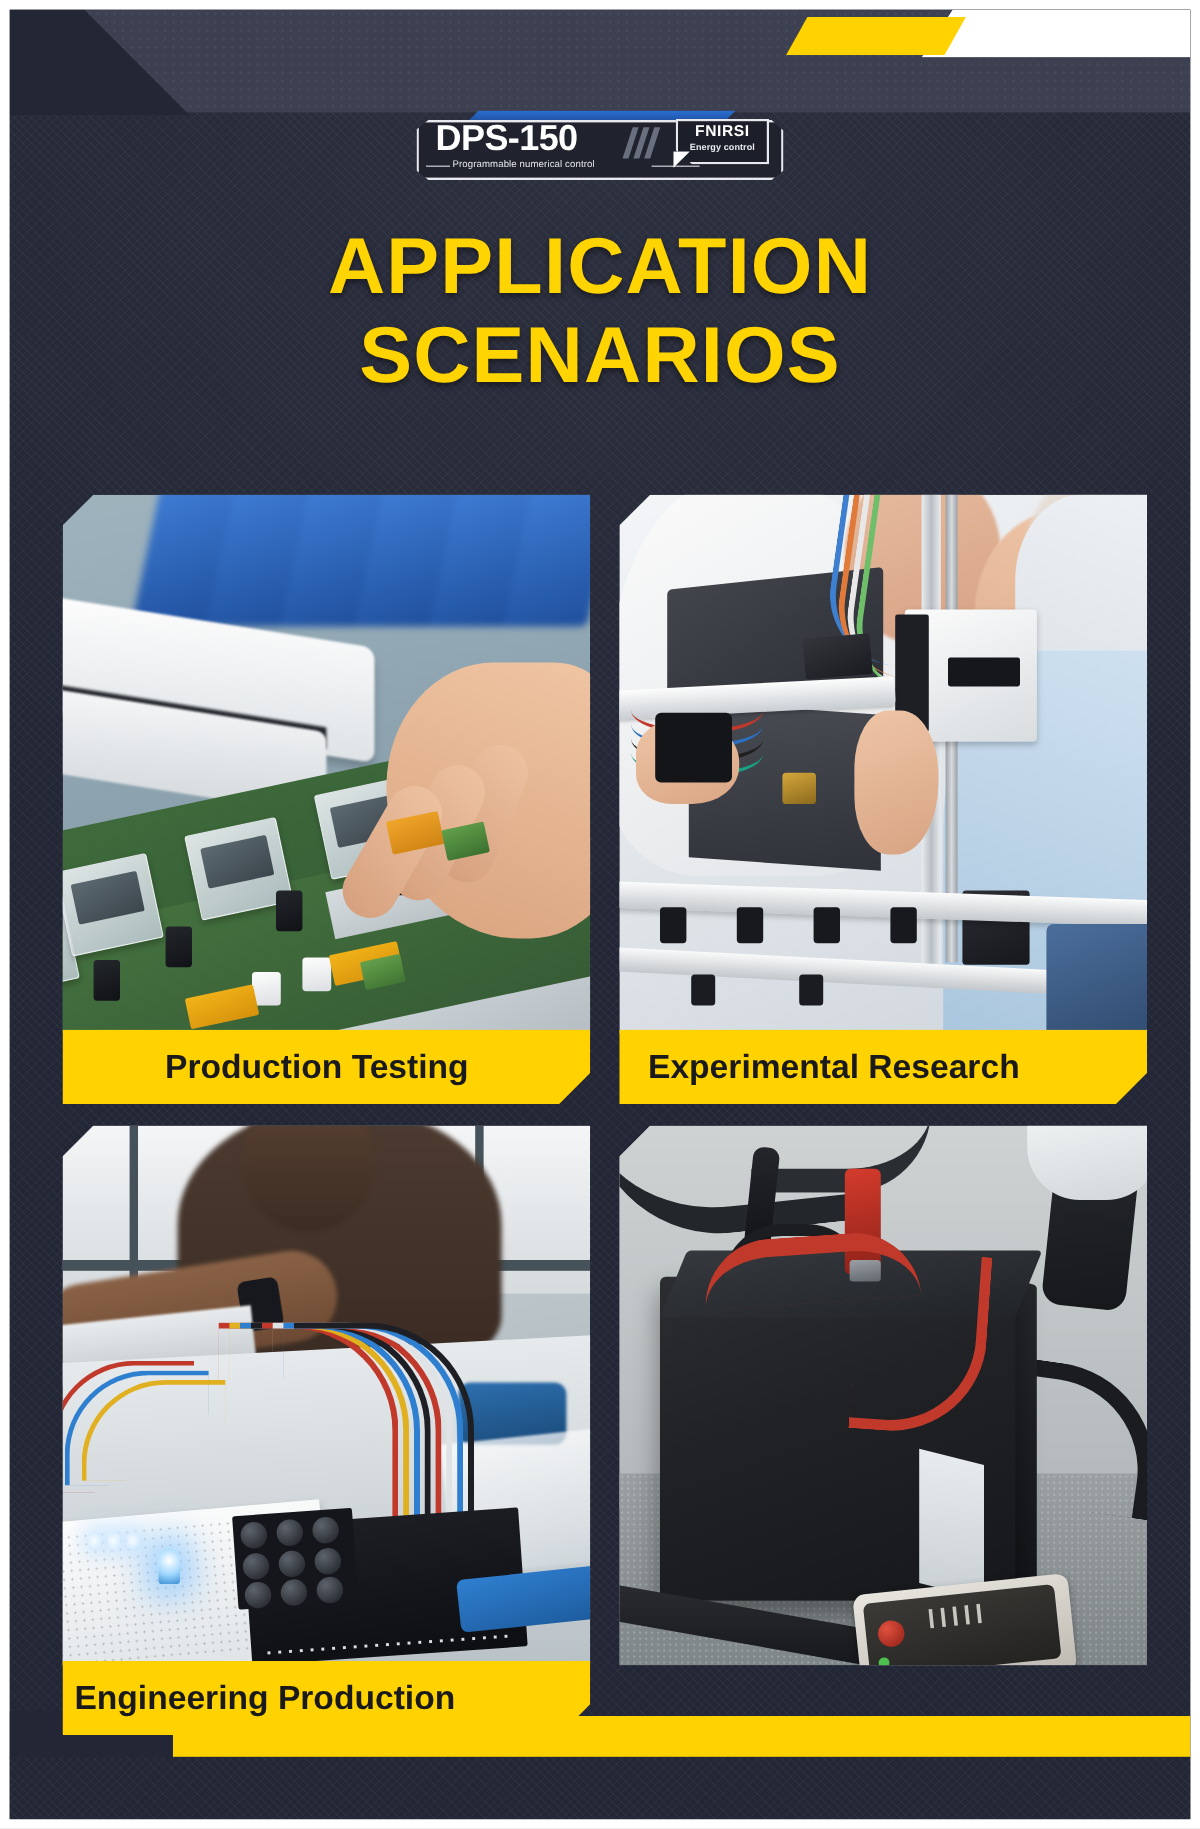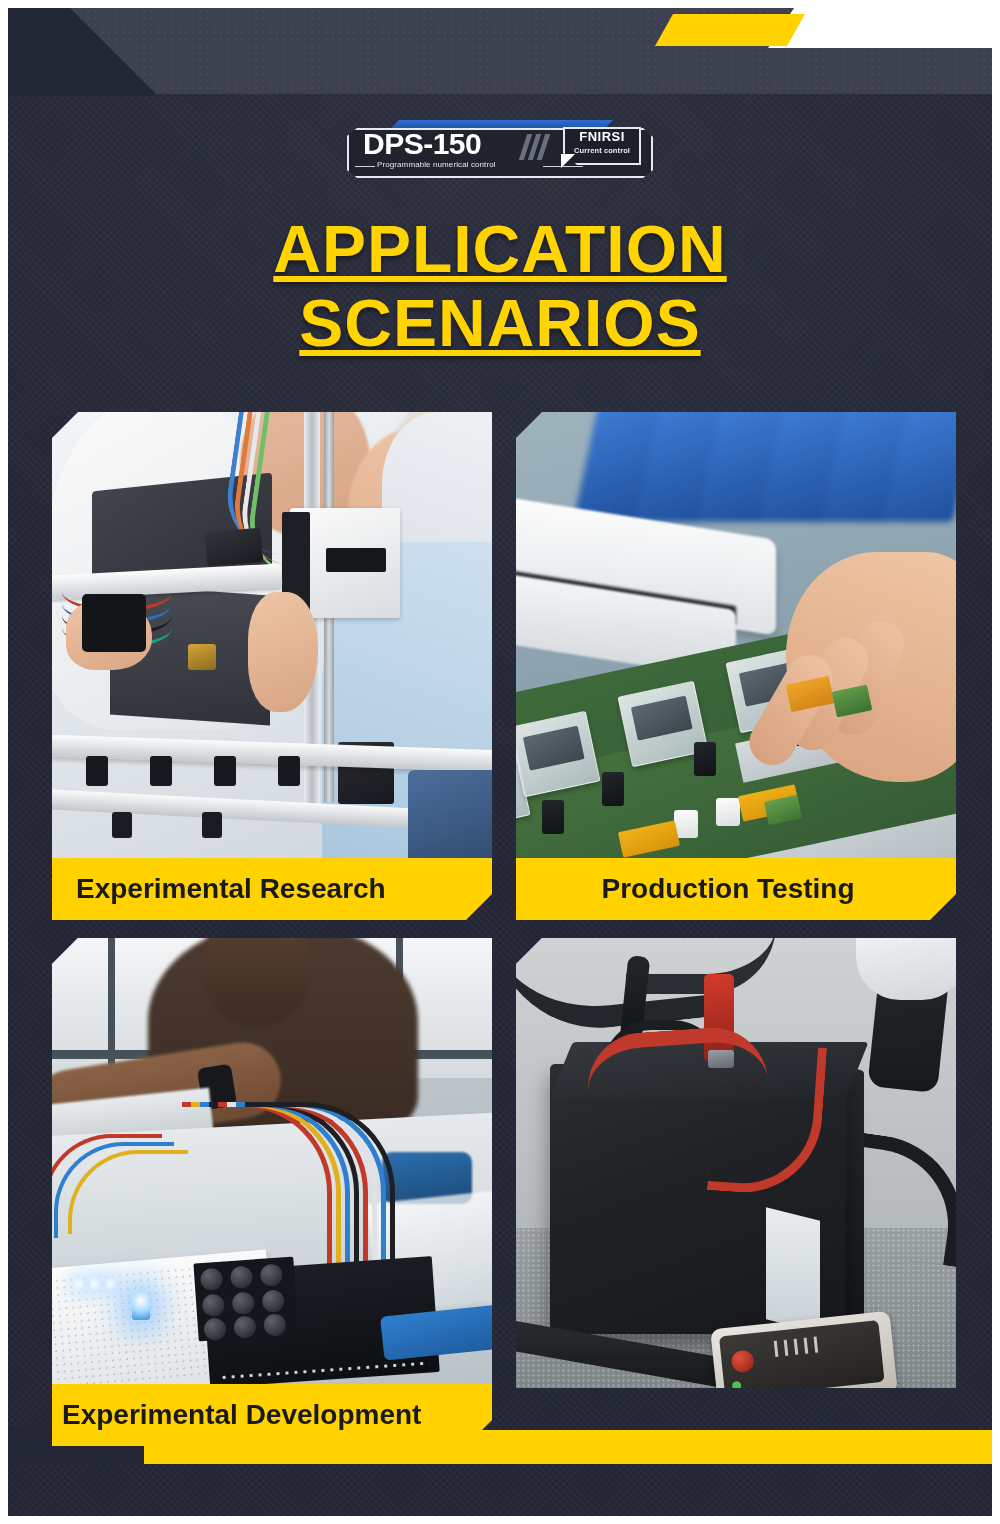--- a/index.html
+++ b/index.html
@@ -105,21 +105,21 @@
   
   .header{
     position:absolute; top:0; left:0; width:984px;
     z-index:6;
     text-align:center;
   }
 
   
   .badge-wrap{
     position:relative;
-    margin:112px auto 0;
+    margin:84px auto 0;
     width:306px; height:62px;
   }
   .badge-top-blue{
     position:absolute; top:0px; left:42px;
     width:224px; height:10px;
     background:linear-gradient(180deg,#2a6fd4,#1f4f9e);
     clip-path:polygon(10px 0, 224px 0, 214px 10px, 0 10px);
   }
   .badge-box{
     position:absolute; top:8px; left:0;
@@ -202,21 +202,21 @@
   
   .title{
     margin-top:30px;
     font-size:66px;
     font-weight:bold;
     line-height:74px;
     color:#ffd400;
     letter-spacing:1px;
     text-shadow:0 3px 5px rgba(0,0,0,.45);
   }
-  .title .line{ display:block;text-decoration:underline; }
+  .title .line{ display:block; }
 
   
   .grid{
     position:absolute;
     top:404px; left:44px;
     width:904px;
     display:grid;
     grid-template-columns:440px 440px;
     grid-template-rows:auto auto;
     column-gap:24px;
@@ -890,84 +890,31 @@
         <div class="badge-sub-rule-l"></div>
         <div class="badge-sub">Programmable numerical control</div>
         <div class="badge-sub-rule-r"></div>
         <div class="badge-slashes">
             <i></i>
             <i></i>
             <i></i>
           </div>
         <div class="badge-brand-box"></div>
         <div class="badge-brand">FNIRSI</div>
-        <div class="badge-brand-sub">Current control</div>
+        <div class="badge-brand-sub">Energy control</div>
         <div class="badge-brand-notch"></div>
       </div>
 
       <h1 class="title">
         <span class="line">APPLICATION</span>
         <span class="line">SCENARIOS</span>
       </h1>
     </div>
 
     <div class="grid">
-
-      <div class="card">
-        <div class="photo">
-          <div class="scene p1">
-            <div class="man"></div>
-            <div class="face"></div>
-            <div class="woman-head"></div>
-            <div class="woman-hair"></div>
-            <div class="shirt2"></div>
-            <div class="shirt"></div>
-            <div class="plate"></div>
-            <div class="plate2"></div>
-            <div class="rib"></div>
-              <div class="rib2"></div>
-              <div class="rib3"></div>
-              <div class="rib4"></div>
-            <div class="col"></div>
-              <div class="col2"></div>
-            <div class="carriage"></div>
-              <div class="blkblock"></div>
-              <div class="blkblock2"></div>
-            <div class="rail"></div>
-            <div class="motor2"></div>
-            <div class="brass"></div>
-            <div class="wbundle">
-                <i></i>
-                <i></i>
-                <i></i>
-                <i></i>
-              </div>
-            <div class="hand"></div>
-            <div class="conn"></div>
-            <div class="hand2"></div>
-            <div class="motor"></div>
-            <div class="rail2"></div>
-            <div class="feet">
-                <i></i>
-                <i></i>
-                <i></i>
-                <i></i>
-              </div>
-            <div class="rail3"></div>
-            <div class="feet2">
-                <i></i>
-                <i></i>
-              </div>
-            <div class="cup"></div>
-          </div>
-        </div>
-        <div class="caption cap-left">
-          <span>Experimental Research</span>
-        </div>
-      </div>
 
       <div class="card">
         <div class="photo">
           <div class="scene p2">
             <div class="bluebins">
                 <i></i>
                 <i></i>
                 <i></i>
                 <i></i>
                 <i></i>
@@ -1007,20 +954,73 @@
             <div class="greenpart"></div>
           </div>
         </div>
         <div class="caption cap-center">
           <span>Production Testing</span>
         </div>
       </div>
 
       <div class="card">
         <div class="photo">
+          <div class="scene p1">
+            <div class="man"></div>
+            <div class="face"></div>
+            <div class="woman-head"></div>
+            <div class="woman-hair"></div>
+            <div class="shirt2"></div>
+            <div class="shirt"></div>
+            <div class="plate"></div>
+            <div class="plate2"></div>
+            <div class="rib"></div>
+              <div class="rib2"></div>
+              <div class="rib3"></div>
+              <div class="rib4"></div>
+            <div class="col"></div>
+              <div class="col2"></div>
+            <div class="carriage"></div>
+              <div class="blkblock"></div>
+              <div class="blkblock2"></div>
+            <div class="rail"></div>
+            <div class="motor2"></div>
+            <div class="brass"></div>
+            <div class="wbundle">
+                <i></i>
+                <i></i>
+                <i></i>
+                <i></i>
+              </div>
+            <div class="hand"></div>
+            <div class="conn"></div>
+            <div class="hand2"></div>
+            <div class="motor"></div>
+            <div class="rail2"></div>
+            <div class="feet">
+                <i></i>
+                <i></i>
+                <i></i>
+                <i></i>
+              </div>
+            <div class="rail3"></div>
+            <div class="feet2">
+                <i></i>
+                <i></i>
+              </div>
+            <div class="cup"></div>
+          </div>
+        </div>
+        <div class="caption cap-left">
+          <span>Experimental Research</span>
+        </div>
+      </div>
+
+      <div class="card">
+        <div class="photo">
           <div class="scene p3">
             <div class="window"></div>
             <div class="mullion m1"></div>
               <div class="mullion m2"></div>
               <div class="mullion m3"></div>
             <div class="sill"></div>
             <div class="person"></div>
             <div class="head"></div>
             <div class="arm"></div>
             <div class="watch"></div>
@@ -1057,21 +1057,21 @@
             <div class="leds">
                 <i></i>
                 <i></i>
                 <i></i>
               </div>
             <div class="led"></div>
             <div class="bluecable"></div>
           </div>
         </div>
         <div class="caption cap-flush">
-          <span>Experimental Development</span>
+          <span>Engineering Production</span>
         </div>
       </div>
 
       <div class="card">
         <div class="photo">
           <div class="scene p4">
             <div class="wall"></div>
             <div class="floor"></div>
             <div class="conduit"></div>
             <div class="conduit2"></div>

